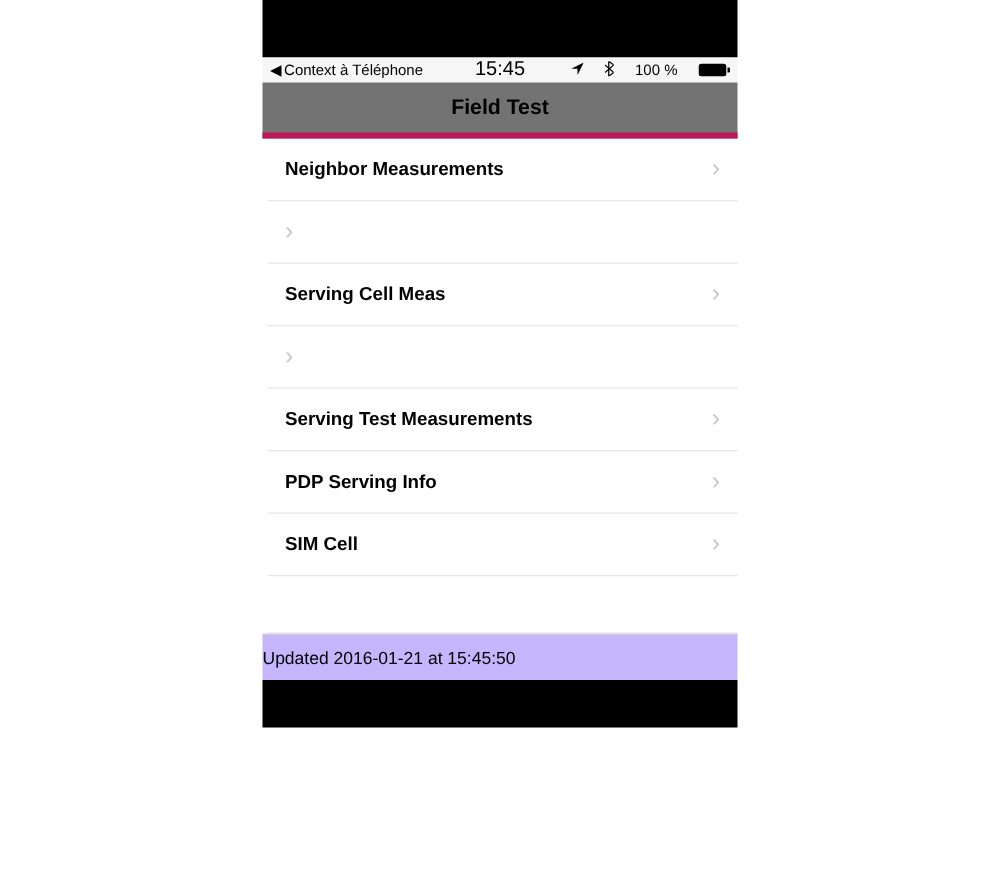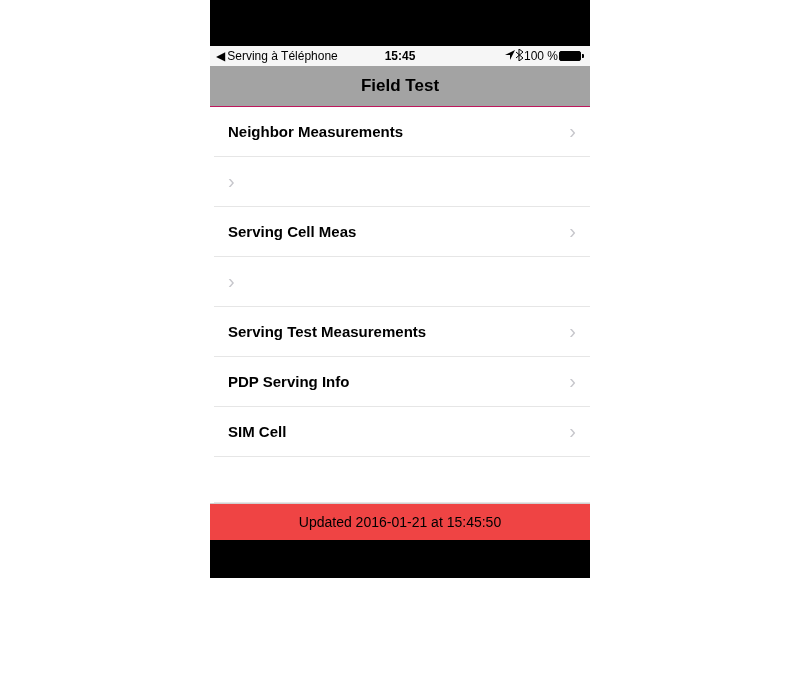--- a/index.html
+++ b/index.html
@@ -40,47 +40,47 @@
       color: #000;
       background: #f6f6f6;
     }
     .status-left {
       display: flex;
       align-items: center;
       gap: 2px;
       font-size: 12px;
     }
     .status-center {
-      font-weight: 700;
-      font-size: 12px;
+      font-weight: 400;
+      font-size: 16px;
       position: absolute;
       left: 50%;
       transform: translateX(-50%);
     }
     .status-wrap {
       position: relative;
       display: flex;
       justify-content: space-between;
       align-items: center;
       width: 100%;
     }
     .status-right {
       display: flex;
       align-items: center;
-      gap: 1px;
+      gap: 17px;
       font-size: 12px;
     }
     .back-arrow {
       font-size: 12px;
     }
     .nav-header {
-      background: #a3a3a3;
+      background: #737373;
       text-align: center;
       padding: 10px 0 10px 0;
-      border-bottom: 1px solid #be185d;
+      border-bottom: 5px solid #be185d;
     }
     .nav-title {
       font-size: 17px;
       font-weight: 600;
       color: #000;
     }
     .list {
       background: #ffffff;
     }
     .list-item {
@@ -106,22 +106,21 @@
       color: #c7c7cc;
       font-size: 20px;
       flex-shrink: 0;
     }
     .empty-item {
       height: 46px;
       border-bottom: 1px solid #e6e6e6;
       margin-left: 4px;
     }
     .footer-bar {
-      background: #ef4444;
-      text-align: center;
+      background: #c4b5fd;
       padding: 10px 0;
       border-top: 1px solid #d1d1d1;
       font-size: 14px;
       color: #000;
     }
     .battery {
       display: inline-flex;
       align-items: center;
     }
     .battery-body {
@@ -143,21 +142,21 @@
 </head>
 <body>
 
 <div class="device">
   <div class="top-black"></div>
 
   <div class="status-bar">
     <div class="status-wrap">
       <div class="status-left">
         <span class="back-arrow">◀</span>
-        <span>Serving à Téléphone</span>
+        <span>Context à Téléphone</span>
       </div>
       <div class="status-center">15:45</div>
       <div class="status-right">
         <span>
           <svg width="10" height="10" viewBox="0 0 10 10">
               <path d="M0 5 L10 0 L5 10 L5 5 Z" fill="#000"></path>
             </svg>
         </span>
         <span>
           <svg width="7" height="12" viewBox="0 0 7 12">

